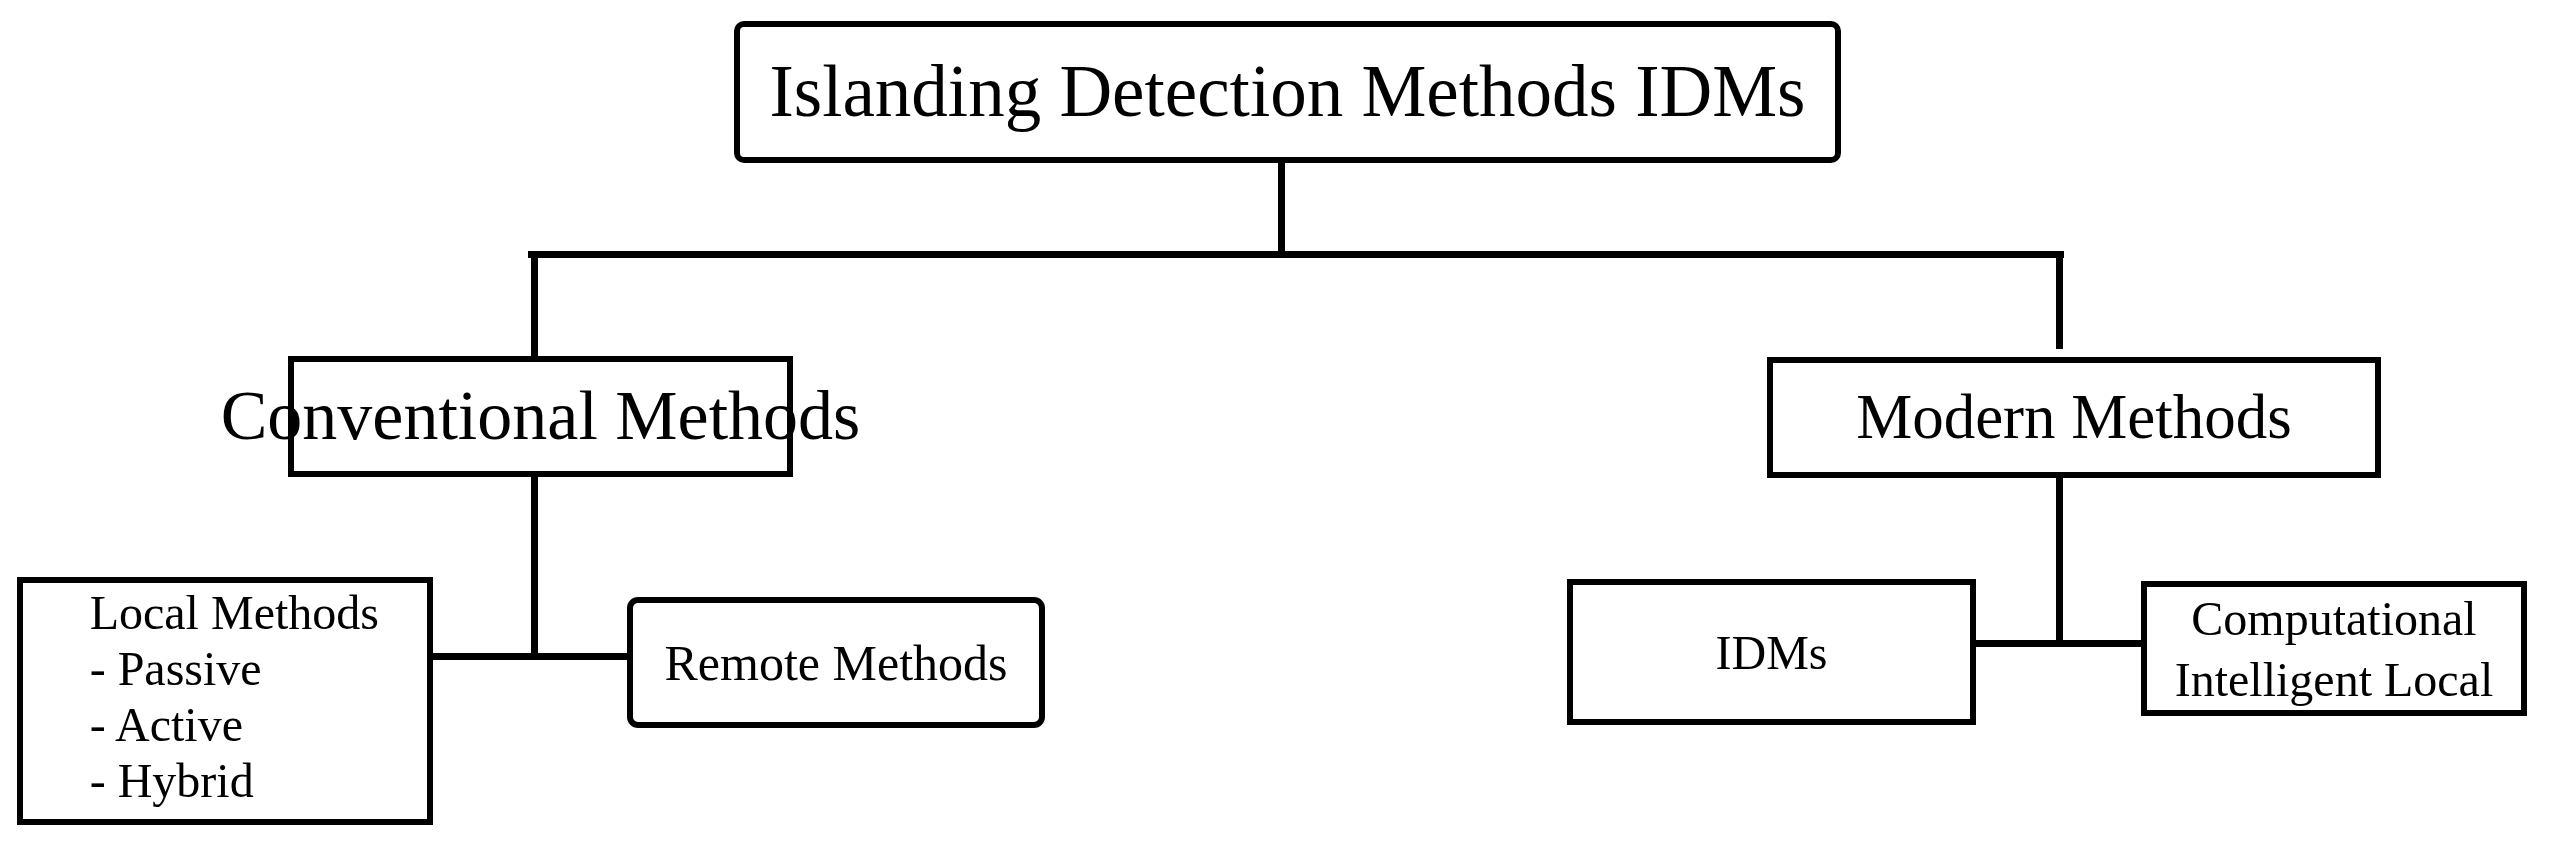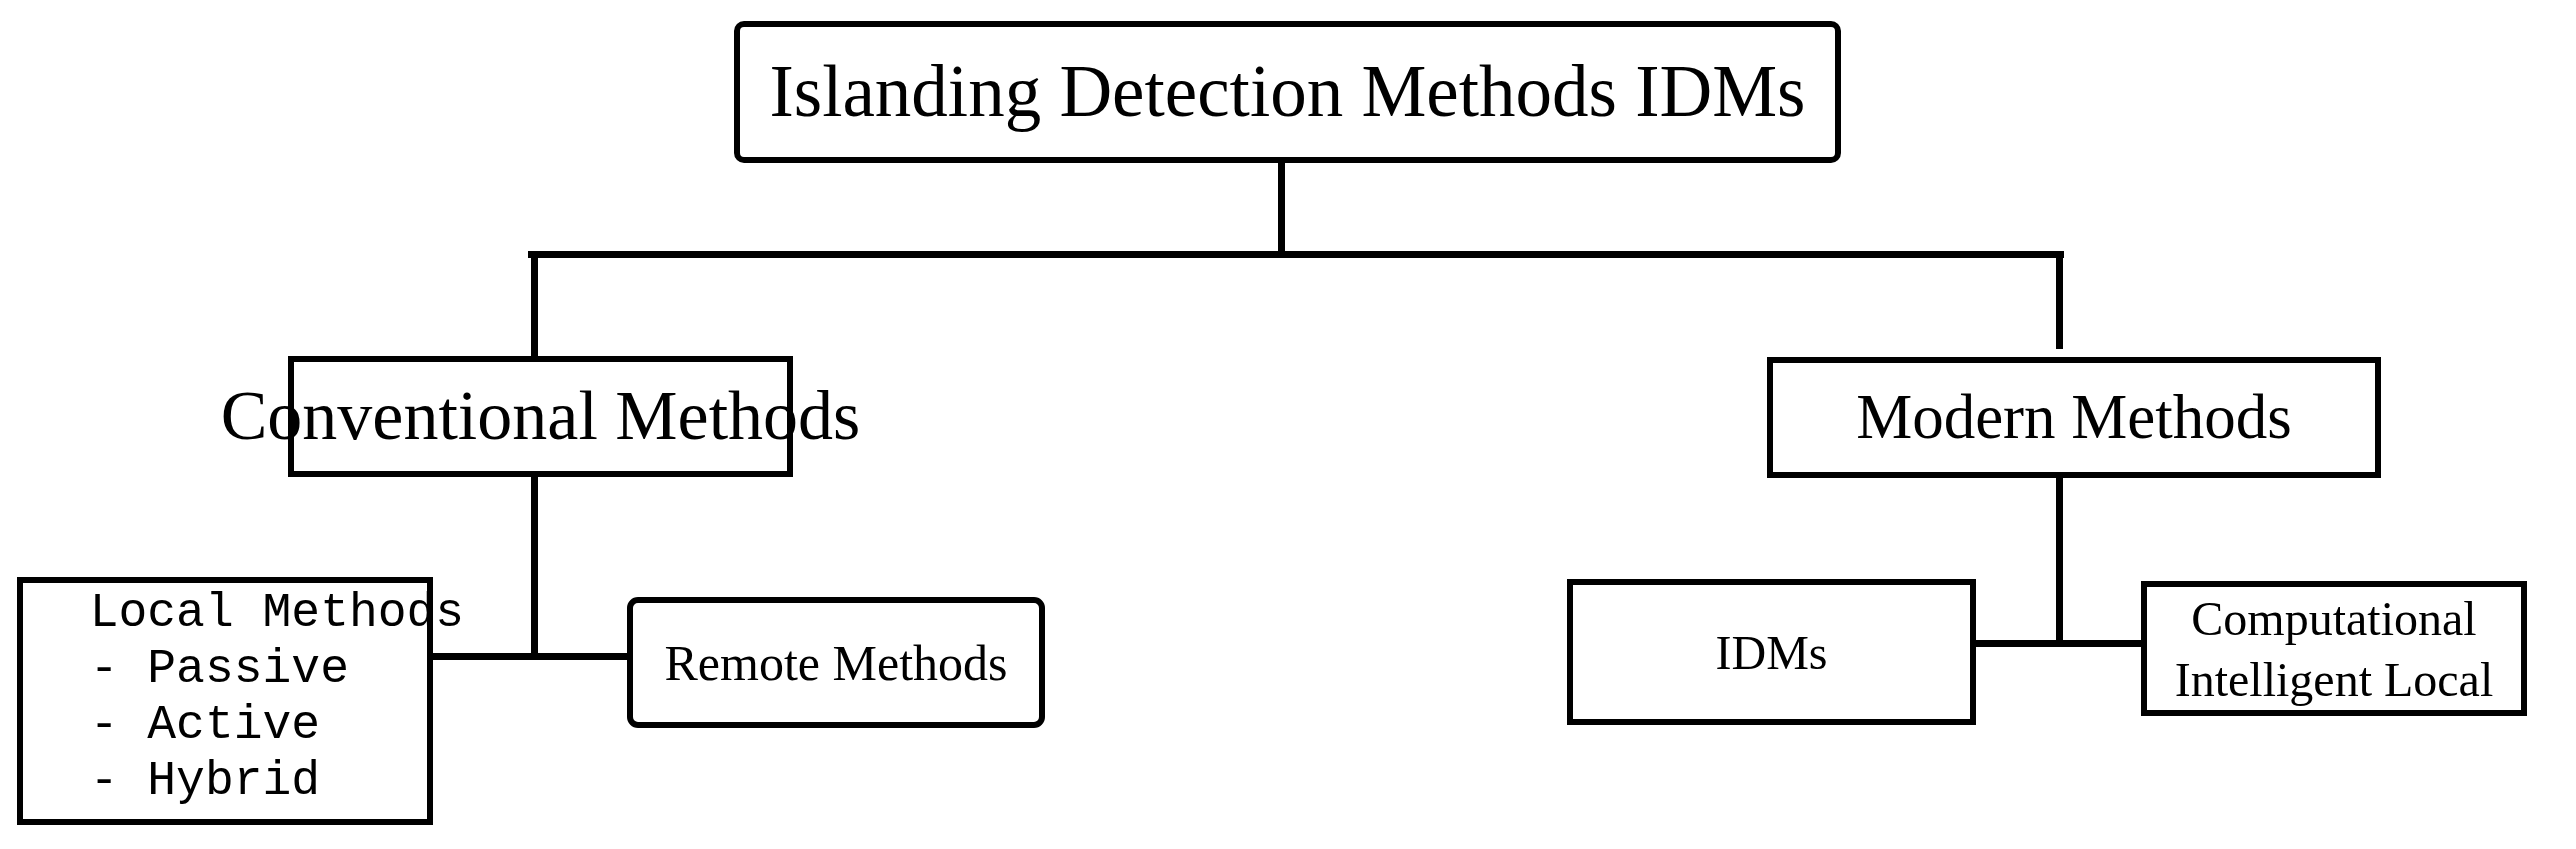--- a/index.html
+++ b/index.html
@@ -38,21 +38,21 @@
     background: var(--line);
   }
 
   
   #box-root          { left: 734px;  top: 21px;  width: 1107px; height: 142px; font-size: 73px; border-radius: 10px; }
   #box-conventional  { left: 288px;  top: 356px; width: 505px;  height: 121px; font-size: 70px; }
   #box-modern        { left: 1767px; top: 343px; width: 614px;  height: 121px; font-size: 63px; margin-top: 14px; }
   #box-local         { left: 16.7px;   top: 577px; width: 416px;  height: 248px; font-size: 48px;
                        align-items: flex-start; text-align: left;
                        padding-left: 67px; padding-top: 1.5px; line-height: 56px;
-                       justify-content: flex-start; font-family: Liberation Mono, monospace; }
+                       justify-content: flex-start; }
   #box-remote        { left: 627px;  top: 597px; width: 418px;  height: 131px; font-size: 50px; border-radius: 11px; }
   #box-signal        { left: 1567px; top: 579px; width: 409px;  height: 146px; font-size: 48px; line-height: 61px; }
   #box-computational { left: 2141px; top: 581px; width: 386px;  height: 135px; font-size: 48px; line-height: 61px; }
 
   
   #conn-root-stem            { left: 1278px; top: 160px; width: 6.8px;    height: 97px; }
   #conn-level1-horizontal    { left: 528px;  top: 251px; width: 1536px; height: 6.8px;   }
   #conn-conventional-drop    { left: 531px;  top: 251px; width: 6.8px;    height: 111px; }
   #conn-modern-drop          { left: 2056px; top: 251px; width: 6.8px;    height: 98px; }
   #conn-conventional-children{ left: 531px;  top: 472px; width: 6.8px;    height: 188px; }

